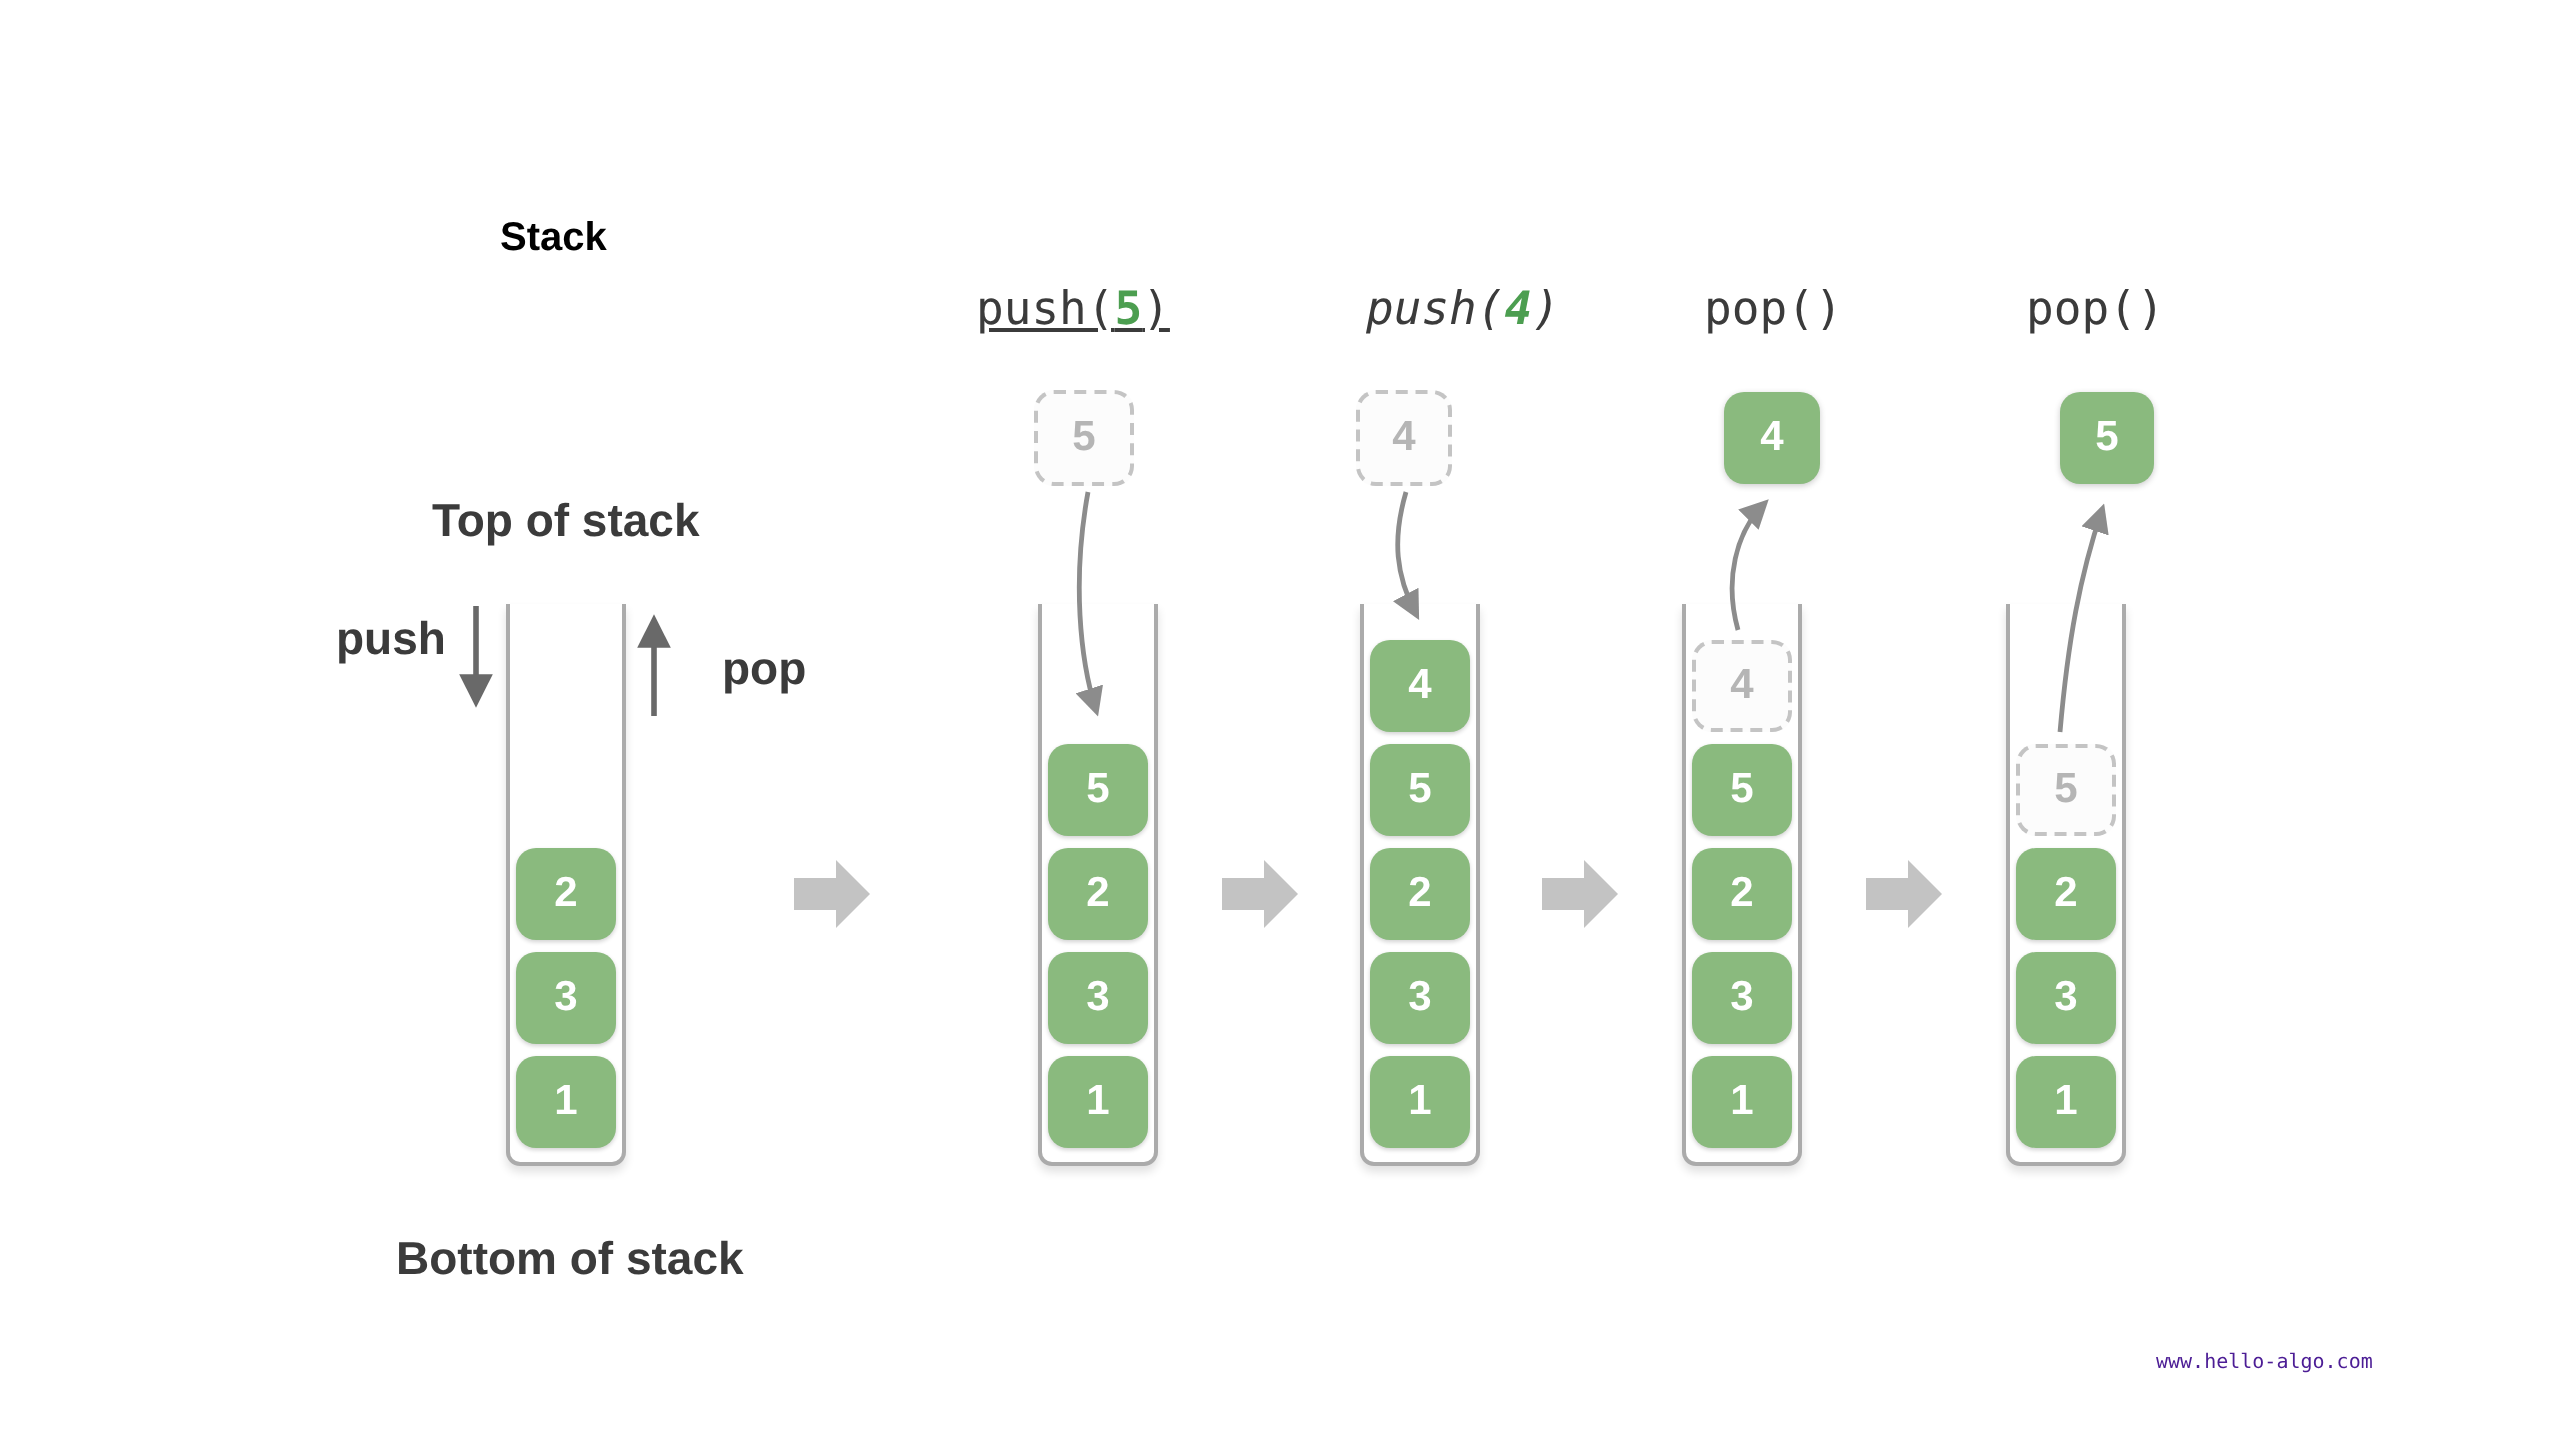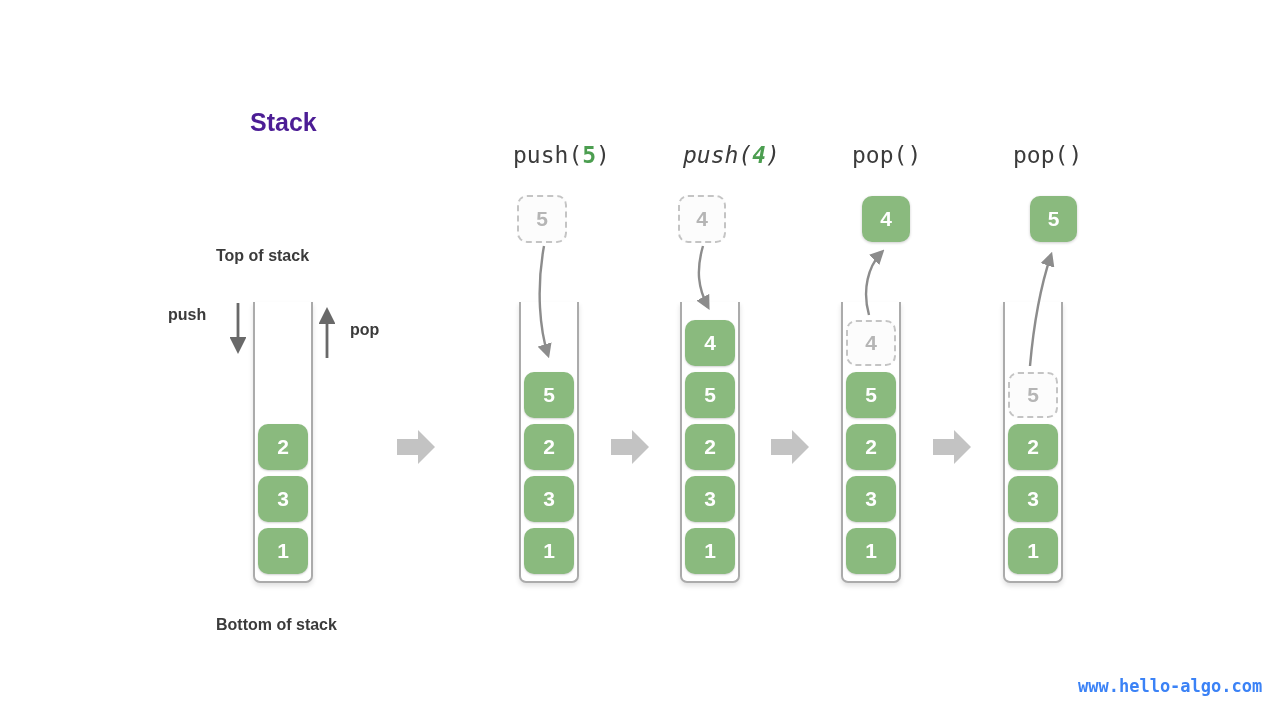--- a/index.html
+++ b/index.html
@@ -1,22 +1,22 @@
 <!DOCTYPE html>
 <html><head>
 <meta charset="utf-8">
 <style>
   html,body{margin:0;padding:0;background:#fff;}
   .canvas{
     position:relative;width:1280px;height:720px;background:#ffffff;
     overflow:hidden;font-family:"Liberation Sans",sans-serif;
   }
   .label{position:absolute;color:#3b3b3b;font-weight:700;white-space:nowrap;}
-  .title{color:#4c1d95;font-size:25px;}
-  .side-label{font-size:16px;}
+  .title{color:#000000;font-size:20px;}
+  .side-label{font-size:23px;}
   .op{
     position:absolute;top:142px;font-family:"DejaVu Sans Mono","Liberation Mono",monospace;
     font-size:23px;color:#3b3b3b;white-space:nowrap;
   }
   .op .g{color:#4c9e50;font-weight:700;}
   .stack{
     position:absolute;top:302px;width:60px;height:281px;box-sizing:border-box;
     border-left:2px solid #ababab;border-right:2px solid #ababab;border-bottom:2px solid #ababab;
     border-radius:0 0 7px 7px;background:#ffffff;box-shadow:0 3px 5px rgba(0,0,0,0.12);
   }
@@ -34,36 +34,36 @@
     font-size:21px;font-weight:700;
   }
   .float-box.dashed{
     border:2px dashed #c4c4c4;background:#fcfcfc;color:#b5b5b5;line-height:44px;
   }
   .float-box.solid{
     background:#8aba7e;color:#ffffff;line-height:46px;box-shadow:0 1px 3px rgba(0,0,0,0.2);
   }
   .watermark{
     position:absolute;left:1078px;top:676px;font-family:"DejaVu Sans Mono","Liberation Mono",monospace;
-    font-size:17px;color:#3b82f6;font-weight:700;
+    font-size:10px;color:#4c1d95;font-weight:400;
   }
   svg.overlay{position:absolute;left:0;top:0;pointer-events:none;}
 </style>
 </head>
 <body>
 
 <div class="canvas">
 
   <div class="label title" style="left:250px;top:108px;">Stack</div>
   <div class="label side-label" style="left:216px;top:247px;">Top of stack</div>
-  <div class="label side-label" style="left:198px;top:616px;margin-left:18px;">Bottom of stack</div>
+  <div class="label side-label" style="left:198px;top:616px;">Bottom of stack</div>
   <div class="label side-label" style="left:168px;top:306px;">push</div>
-  <div class="label side-label" style="left:350px;top:321px;">pop</div>
+  <div class="label side-label" style="left:361px;top:321px;">pop</div>
 
-  <div class="op" style="left:513px;"><span>push(</span><span class="g">5</span><span>)</span></div>
+  <div class="op" style="left:488px;text-decoration:underline;"><span>push(</span><span class="g">5</span><span>)</span></div>
   <div class="op" style="left:683px;font-style:italic;"><span>push(</span><span class="g">4</span><span>)</span></div>
   <div class="op" style="left:852px;"><span>pop(</span><span class="g"></span><span>)</span></div>
   <div class="op" style="left:1013px;"><span>pop(</span><span class="g"></span><span>)</span></div>
 
   <div class="float-box dashed" style="left:517px;top:195px;width:50px;height:48px;">5</div>
   <div class="float-box dashed" style="left:678px;top:195px;width:48px;height:48px;">4</div>
   <div class="float-box solid" style="left:862px;top:196px;width:48px;height:46px;">4</div>
   <div class="float-box solid" style="left:1030px;top:196px;width:47px;height:46px;">5</div>
 
   <div class="stack" style="left:253px;">

